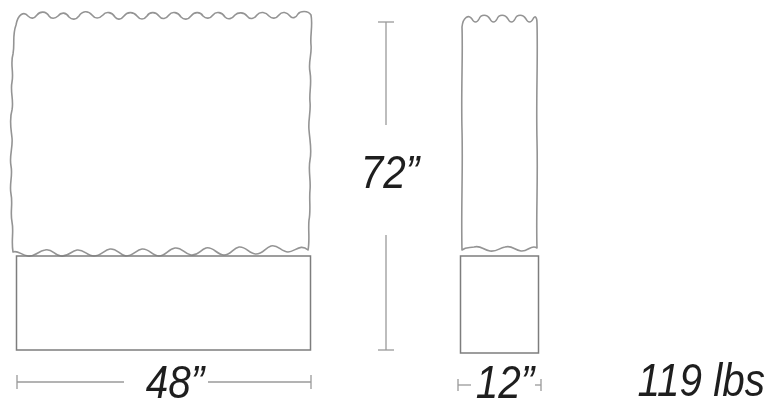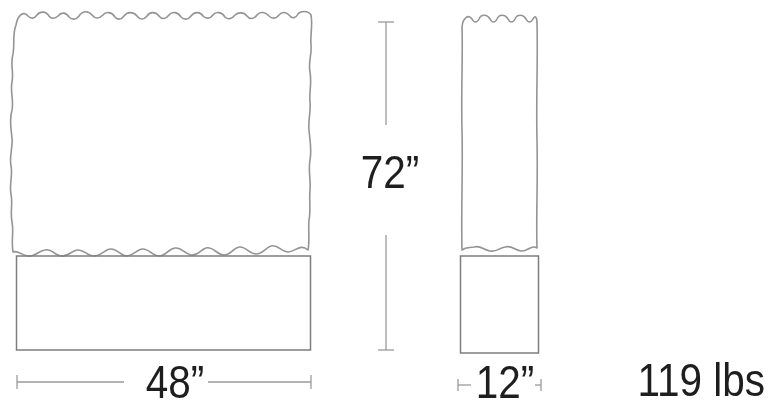--- a/index.html
+++ b/index.html
@@ -3,20 +3,21 @@
 <meta charset="utf-8">
 <style>
   html, body { margin: 0; padding: 0; background: #ffffff; }
   .canvas {
     position: relative;
     width: 768px;
     height: 407px;
     background: var(--background, #ffffff);
     overflow: hidden;
     font-family: "Liberation Sans", sans-serif;
+    font-style: italic;
   }
   svg.diagram { position: absolute; left: 0; top: 0; }
   .hedge {
     fill: none;
     stroke: var(--outline, #949494);
     stroke-width: 1.6;
     stroke-linejoin: round;
     stroke-linecap: round;
   }
   .base {

